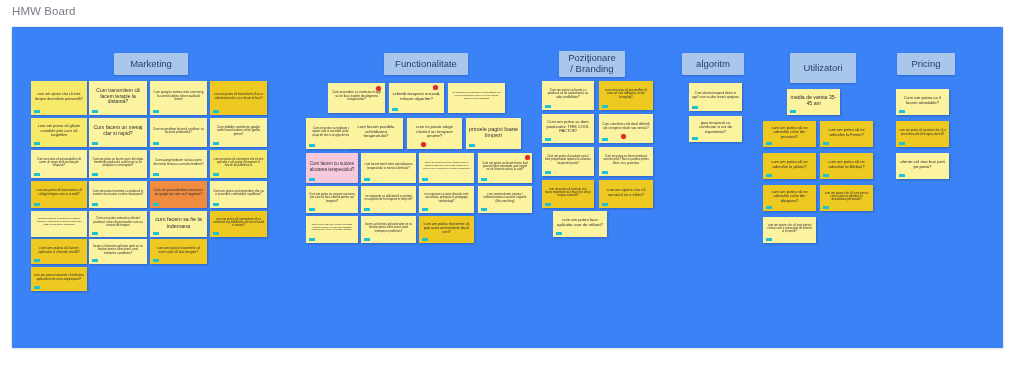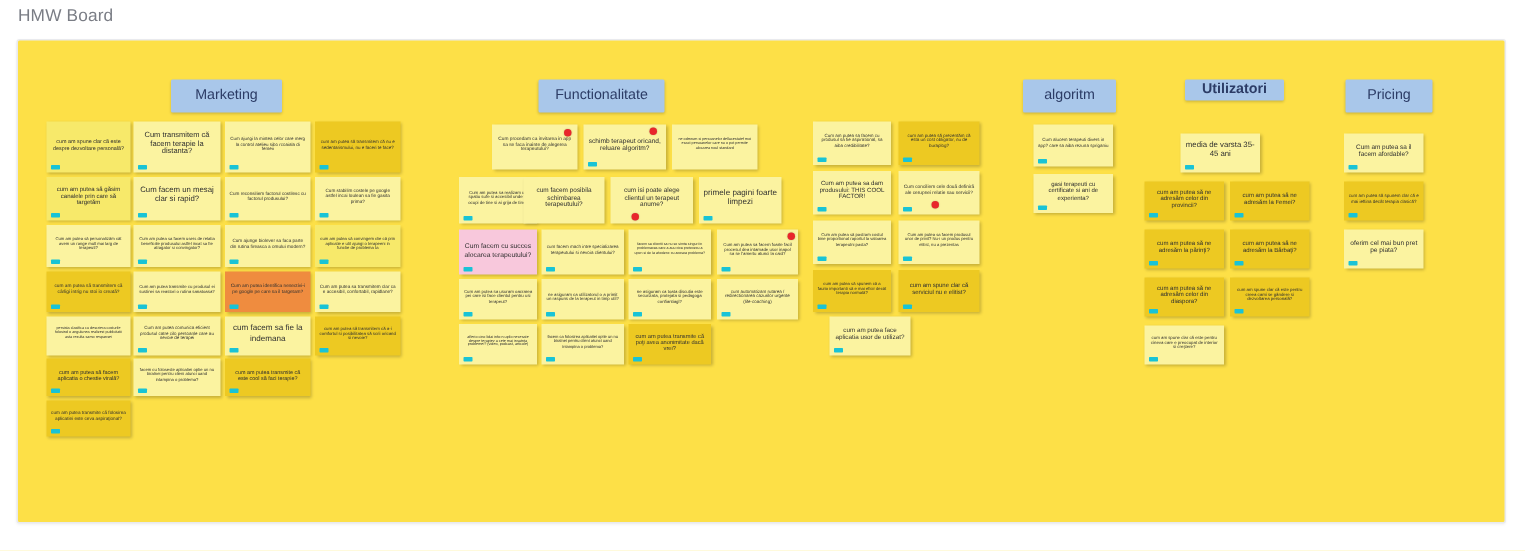--- a/index.html
+++ b/index.html
@@ -17,21 +17,21 @@
     left: 12px; top: 5px;
     font-size: 11.5px;
     color: #7a7d85;
     letter-spacing: .1px;
   }
 
   .canvas {
     position: absolute;
     left: 11px; top: 26px;
     width: 993px; height: 323px;
-    background: #fde047;
+    background: #3b82f6;
     border: 1px solid #e9eaee;
     border-radius: 2px;
     box-shadow: 0 1px 2px rgba(0,0,0,.05);
     overflow: hidden;
   }
 
   .col-header {
     position: absolute;
     background: #a9c7ea;
     color: #2c3c66;
@@ -88,23 +88,25 @@
 </style>
 </head>
 <body>
 
 <div id="app">
 
   <div class="board-title">HMW Board</div>
 
   <div class="canvas" id="canvas">
       <div class="col-header" style="left: 102px; top: 26px; width: 74px; height: 22px;">Marketing</div>
-      <div class="col-header" style="left: 347px; top: 26px; width: 84px; height: 22px;">Functionalitate</div>
+      <div class="col-header" style="left: 372px; top: 26px; width: 84px; height: 22px;">Functionalitate</div>
+      <div class="col-header" style="left: 547px; top: 24px; width: 66px; height: 26px;">Poziţionare
+/ Branding</div>
       <div class="col-header" style="left: 670px; top: 26px; width: 62px; height: 22px;">algoritm</div>
-      <div class="col-header" style="left: 778px; top: 26px; width: 66px; height: 14px; font-weight: bold;">Utilizatori</div>
+      <div class="col-header" style="left: 778px; top: 26px; width: 66px; height: 30px;">Utilizatori</div>
       <div class="col-header" style="left: 885px; top: 26px; width: 58px; height: 22px;">Pricing</div>
       <div class="note y2" style="left: 19px; top: 54px; width: 56px; height: 34px;">
         <span class="txt" style="font-size: 3.6px;">cum am spune clar că este despre dezvoltare personală?</span>
         <span class="tag"></span>
       </div>
       <div class="note y" style="left: 77px; top: 54px; width: 58px; height: 34px;">
         <span class="txt" style="font-size: 5px;">Cum transmitem că facem terapie la distanta?</span>
         <span class="tag"></span>
       </div>
       <div class="note y" style="left: 138px; top: 54px; width: 57px; height: 34px;">

